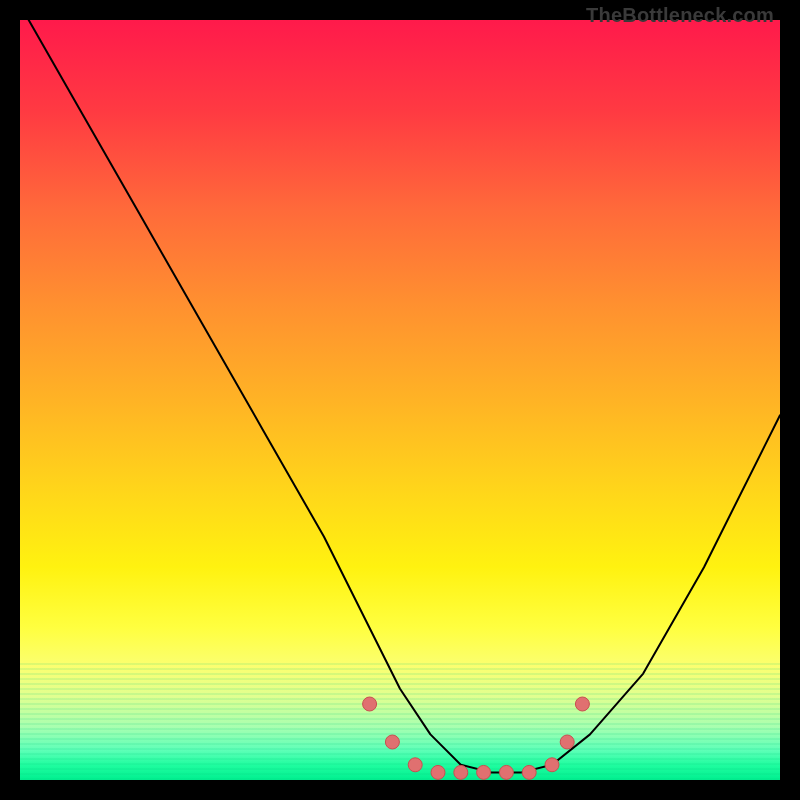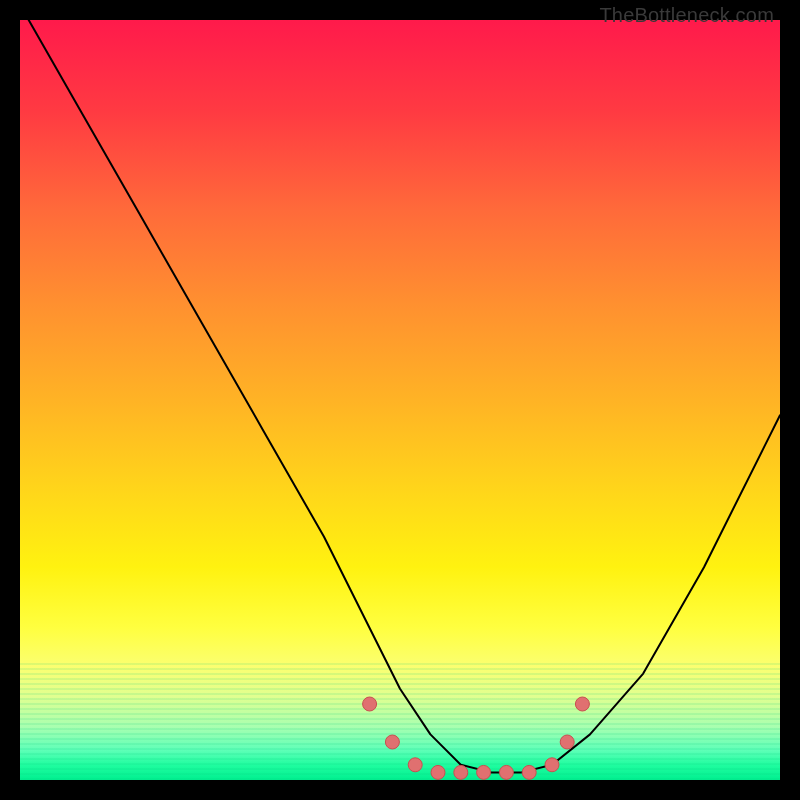--- a/index.html
+++ b/index.html
@@ -55,21 +55,21 @@
       rgba(0, 200, 120, 0.12) 3px,
       rgba(0, 200, 120, 0.12) 5px
     );
   }
   .watermark {
     position: absolute;
     top: 4px;
     right: 26px;
     color: #3a3a3a;
     font-size: 20px;
-    font-weight: 400;
+    font-weight: 700;
     letter-spacing: 0.2px;
   }
   svg.curve {
     position: absolute;
     left: 0;
     top: 0;
     width: 760px;
     height: 760px;
   }
 </style>

